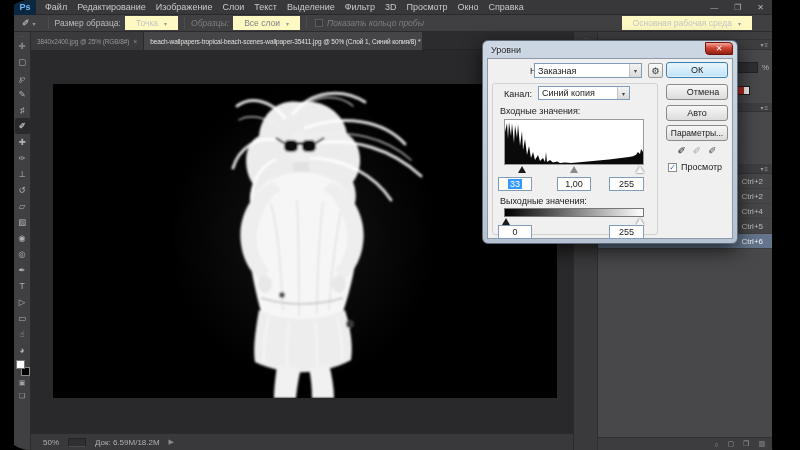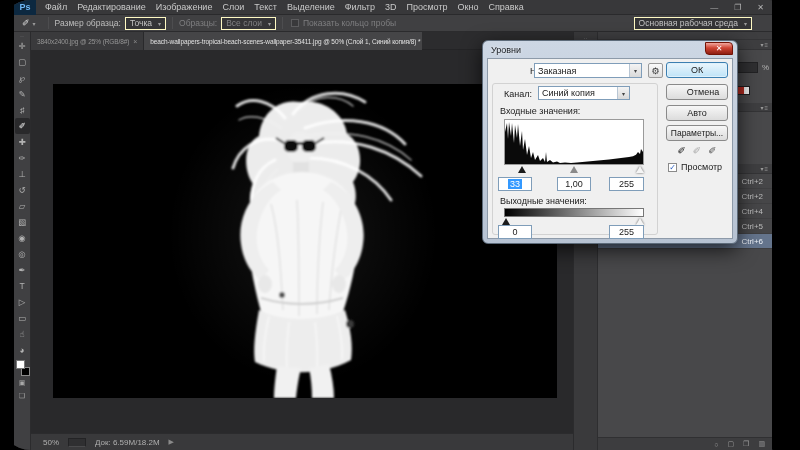--- a/index.html
+++ b/index.html
@@ -16,22 +16,22 @@
   .menu-item { font-size:9px; color:#c9c9c9; padding:0 5px; line-height:15px; white-space:nowrap; }
   #menubar .spacer { flex:1; }
   .winbtn { font-size:8px; color:#b5b5b5; padding:0 8px; line-height:15px; }
 
   
   #optionsbar { position:absolute; left:0; top:15px; width:758px; height:17px; background:#404042; border-bottom:1px solid #2b2b2d; display:flex; align-items:center; font-size:8.5px; color:#bdbdbd; }
   .ob-tool { color:#d6d6d6; font-size:9px; padding:0 3px 0 8px; }
   .ob-caret { color:#9a9a9a; font-size:6px; padding-right:6px; }
   .vsep { width:1px; height:12px; background:#323234; border-right:1px solid #4d4d4f; margin:0 6px; }
   .ob-label { white-space:nowrap; }
-  .ob-label.dim, .ob-check-label.dim { color:#7e7e80; }
-  .dd { background:#353537; border:1px solid #fef9c3; height:13px; display:flex; align-items:center; padding:0 4px; margin-left:4px; color:#c4c4c4; white-space:nowrap; }
+  .ob-label.dim, .ob-check-label.dim { color:#7e7e80;font-style:italic; }
+  .dd { background:#353537; border:7px solid #fef9c3; height:13px; display:flex; align-items:center; padding:0 4px; margin-left:4px; color:#c4c4c4; white-space:nowrap; }
   .dd .arr { font-size:6px; color:#9a9a9a; margin-left:6px; }
   .dd.dim { color:#808082; }
   .ob-checkbox { width:8px; height:8px; border:1px solid #5c5c5e; background:#39393b; margin:0 4px 0 2px; }
   .ob-check-label { font-size:8.5px; }
   #optionsbar .spacer { flex:1; }
   .ws-dd { margin-right:20px; }
 
   
   #toolbar { position:absolute; left:0; top:32px; width:17px; height:418px; background:#404042; border-right:1px solid #2b2b2d; display:flex; flex-direction:column; align-items:center; padding-top:1px; }
   .tb-grip { color:#6e6e70; font-size:6px; line-height:5px; }

